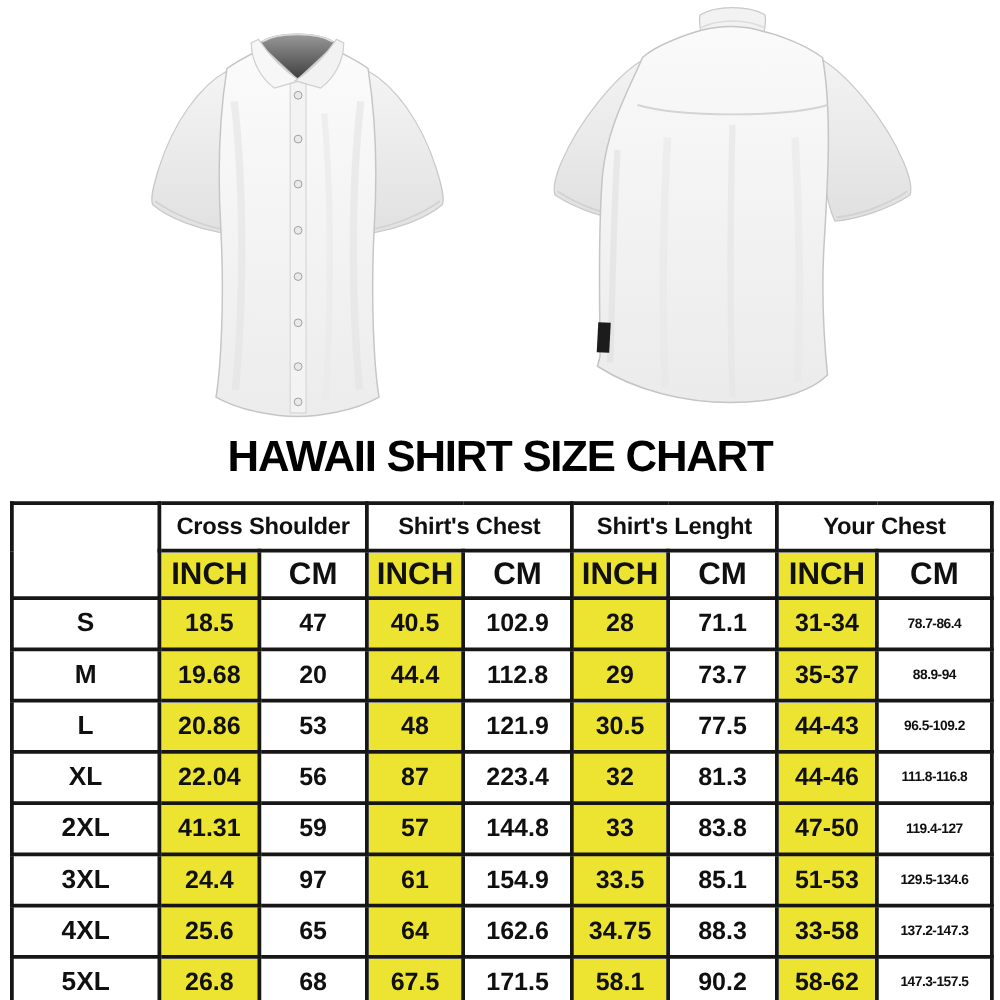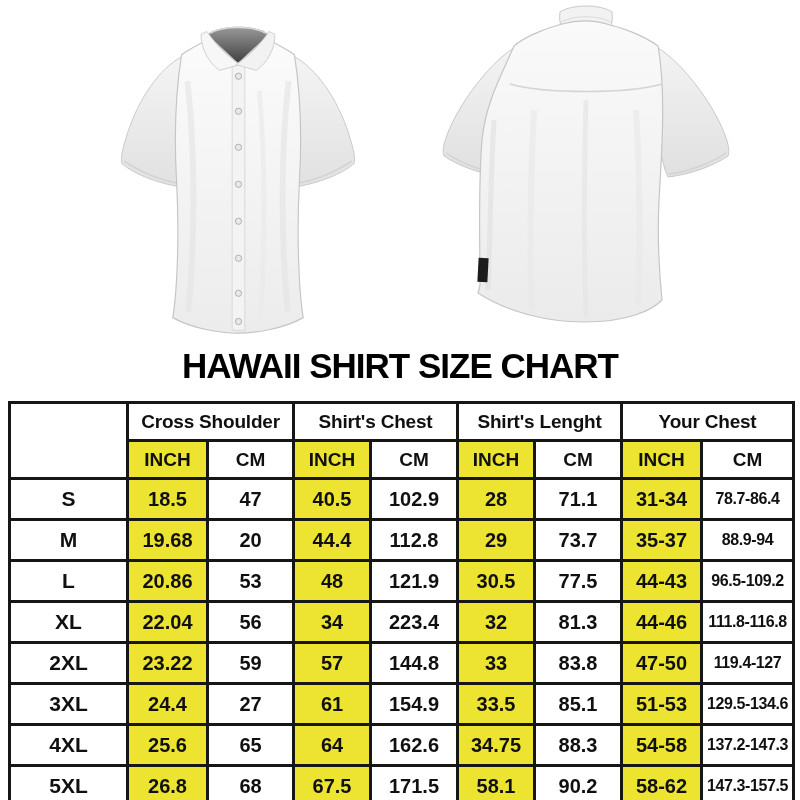--- a/index.html
+++ b/index.html
@@ -32,26 +32,26 @@
     border-collapse: collapse; table-layout: fixed;
   }
   .size-chart th, .size-chart td {
     border: 3px solid #161616;
     text-align: center; vertical-align: middle;
     padding: 0; overflow: hidden; white-space: nowrap;
   }
   .size-chart thead tr { height: 38px; }
   .size-chart tbody tr { height: 41px; }
   .group-h { font-size: 19px; font-weight: 700; letter-spacing: -0.2px; background: #fff; }
-  .unit-h  { font-size: 19px; font-weight: 700; background: #fff; }
+  .unit-h  { font-size: 25px; font-weight: 700; background: #fff; }
   .corner  { background: #fff; }
   .size-c  { font-size: 21px; font-weight: 700; background: #fff; }
   .size-chart td { font-size: 20px; font-weight: 700; background: #fff; }
   .inch-col { background: #ede431 !important; }
-  td.range-cm { font-size: 16px; letter-spacing: -0.4px; }
+  td.range-cm { font-size: 11px; letter-spacing: -0.4px; }
 </style>
 </head>
 <body>
 
 <div class="page">
 
   <div class="shirts">
 
     <svg class="shirt-front" width="292" height="344" viewBox="0 0 300 345" xmlns="http://www.w3.org/2000/svg">
       <defs>
@@ -197,58 +197,58 @@
         <td>121.9</td>
         <td class="inch-col">30.5</td>
         <td>77.5</td>
         <td class="inch-col">44-43</td>
         <td class="range-cm">96.5-109.2</td>
       </tr>
       <tr>
         <th class="size-c">XL</th>
         <td class="inch-col">22.04</td>
         <td>56</td>
-        <td class="inch-col">34</td>
+        <td class="inch-col">87</td>
         <td>223.4</td>
         <td class="inch-col">32</td>
         <td>81.3</td>
         <td class="inch-col">44-46</td>
         <td class="range-cm">111.8-116.8</td>
       </tr>
       <tr>
         <th class="size-c">2XL</th>
-        <td class="inch-col">23.22</td>
+        <td class="inch-col">41.31</td>
         <td>59</td>
         <td class="inch-col">57</td>
         <td>144.8</td>
         <td class="inch-col">33</td>
         <td>83.8</td>
         <td class="inch-col">47-50</td>
         <td class="range-cm">119.4-127</td>
       </tr>
       <tr>
         <th class="size-c">3XL</th>
         <td class="inch-col">24.4</td>
-        <td>27</td>
+        <td>97</td>
         <td class="inch-col">61</td>
         <td>154.9</td>
         <td class="inch-col">33.5</td>
         <td>85.1</td>
         <td class="inch-col">51-53</td>
         <td class="range-cm">129.5-134.6</td>
       </tr>
       <tr>
         <th class="size-c">4XL</th>
         <td class="inch-col">25.6</td>
         <td>65</td>
         <td class="inch-col">64</td>
         <td>162.6</td>
         <td class="inch-col">34.75</td>
         <td>88.3</td>
-        <td class="inch-col">54-58</td>
+        <td class="inch-col">33-58</td>
         <td class="range-cm">137.2-147.3</td>
       </tr>
       <tr>
         <th class="size-c">5XL</th>
         <td class="inch-col">26.8</td>
         <td>68</td>
         <td class="inch-col">67.5</td>
         <td>171.5</td>
         <td class="inch-col">58.1</td>
         <td>90.2</td>

